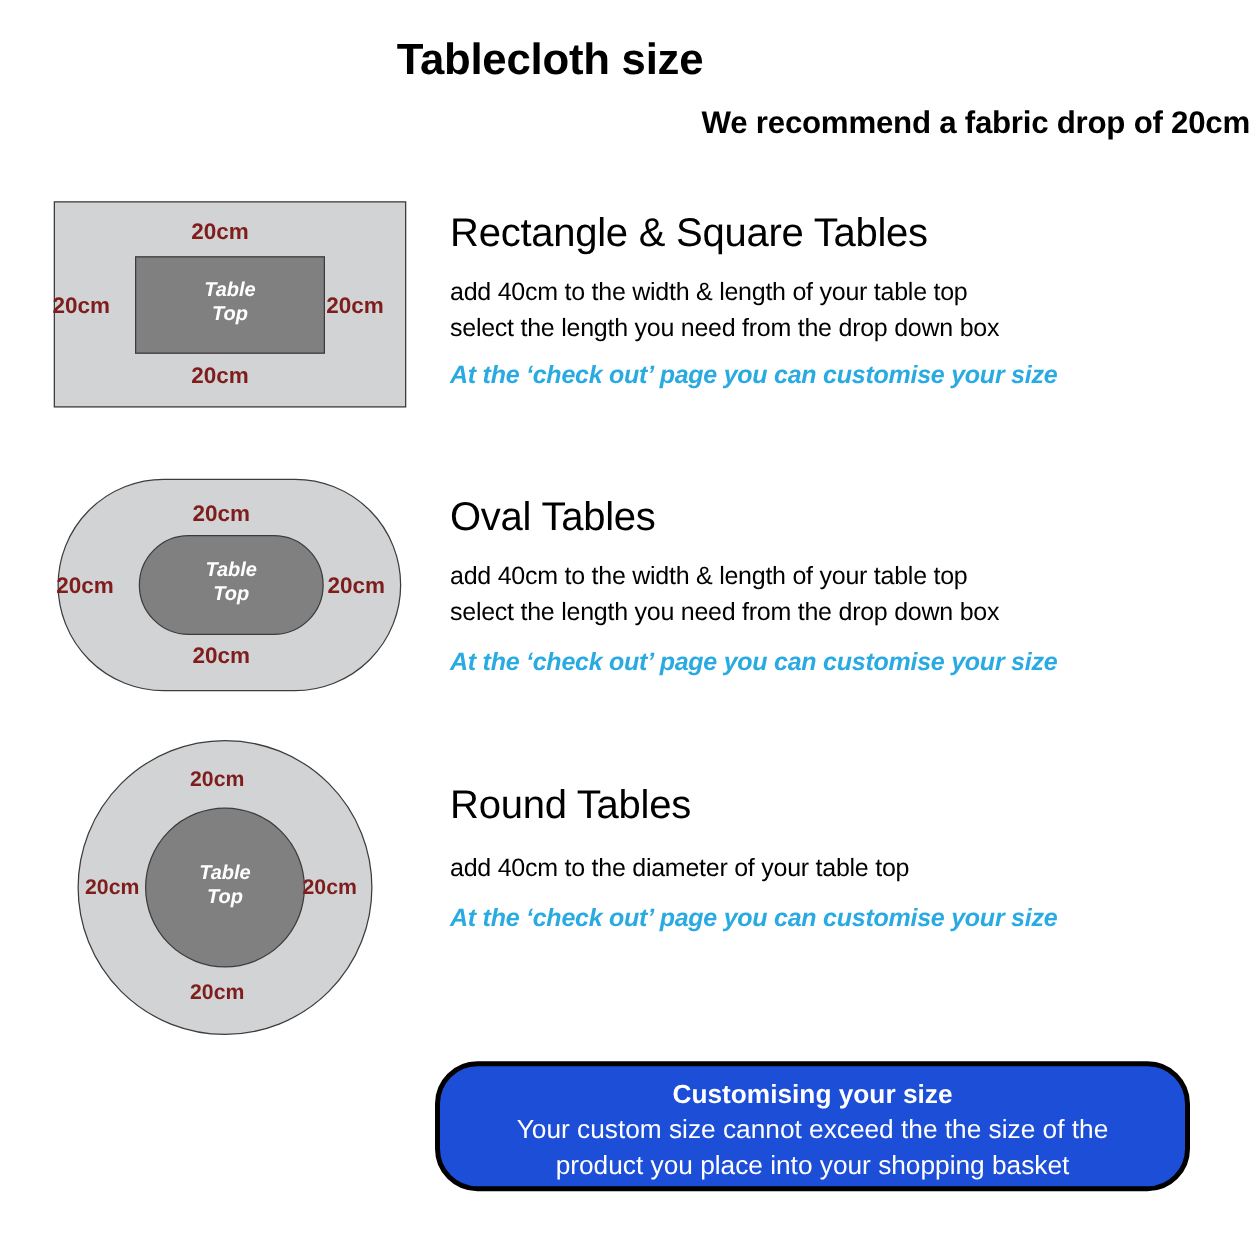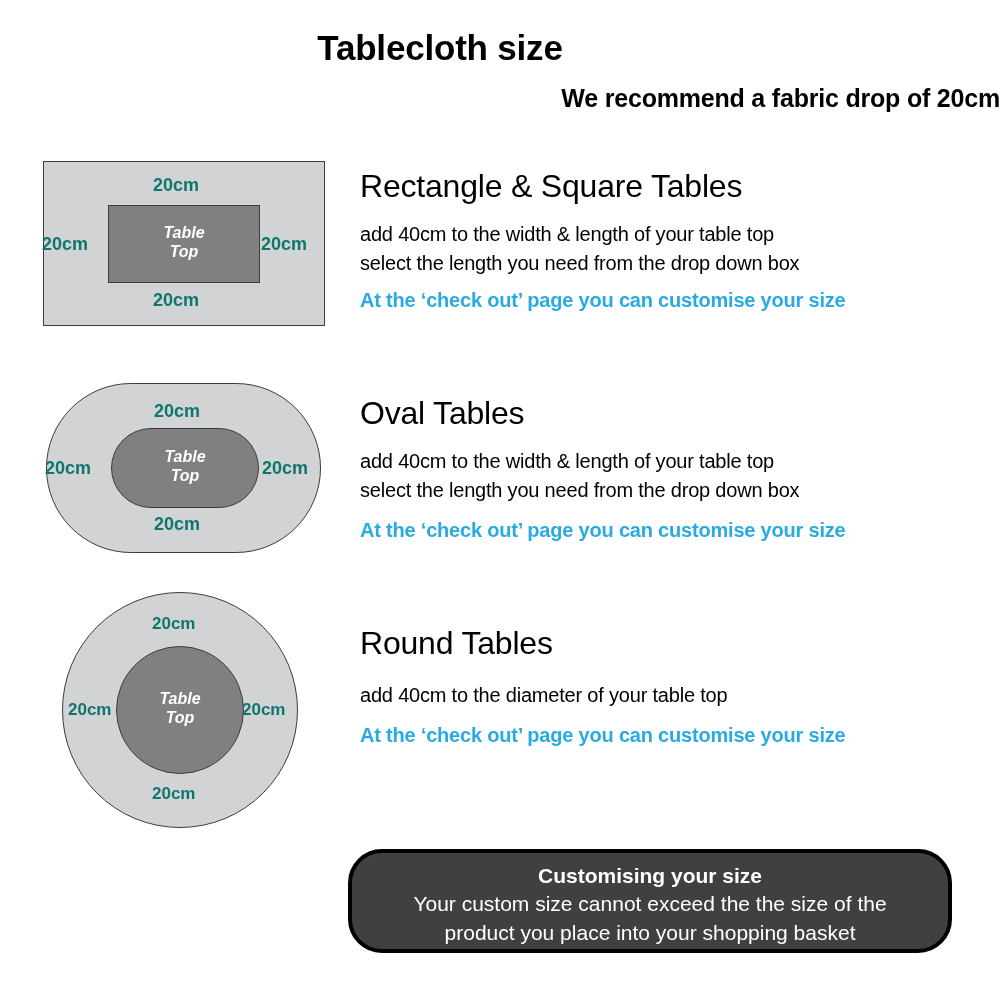--- a/index.html
+++ b/index.html
@@ -58,55 +58,56 @@
     font-size: 16px;
     line-height: 19px;
     text-align: center;
     width: 100%;
     left: 0;
   }
   .drop-label {
     position: absolute;
     font-weight: bold;
     font-size: 18px;
-    color: #0f766e;
+    color: #7f1d1d;
     white-space: nowrap;
   }
 
   
   .text-block { position: absolute; left: 360px; }
   .section-heading {
     font-size: 32px;
     font-weight: normal;
     letter-spacing: -0.2px;
     margin: 0;
     white-space: nowrap;
   }
   .section-line {
     font-size: 20px;
     letter-spacing: -0.2px;
     white-space: nowrap;
   }
   .section-note {
     font-size: 20px;
+    font-style: italic;
     font-weight: bold;
     color: #29abe2;
     letter-spacing: -0.2px;
     white-space: nowrap;
   }
 
   
   .callout {
     position: absolute;
     left: 348px;
     top: 849px;
     width: 604px;
     height: 104px;
     box-sizing: border-box;
-    background: #404040;
+    background: #1d4ed8;
     border: 4px solid #000000;
     border-radius: 34px;
     color: #ffffff;
     text-align: center;
     padding-top: 9px;
   }
   .callout-title {
     font-size: 21px;
     font-weight: bold;
     line-height: 27px;

